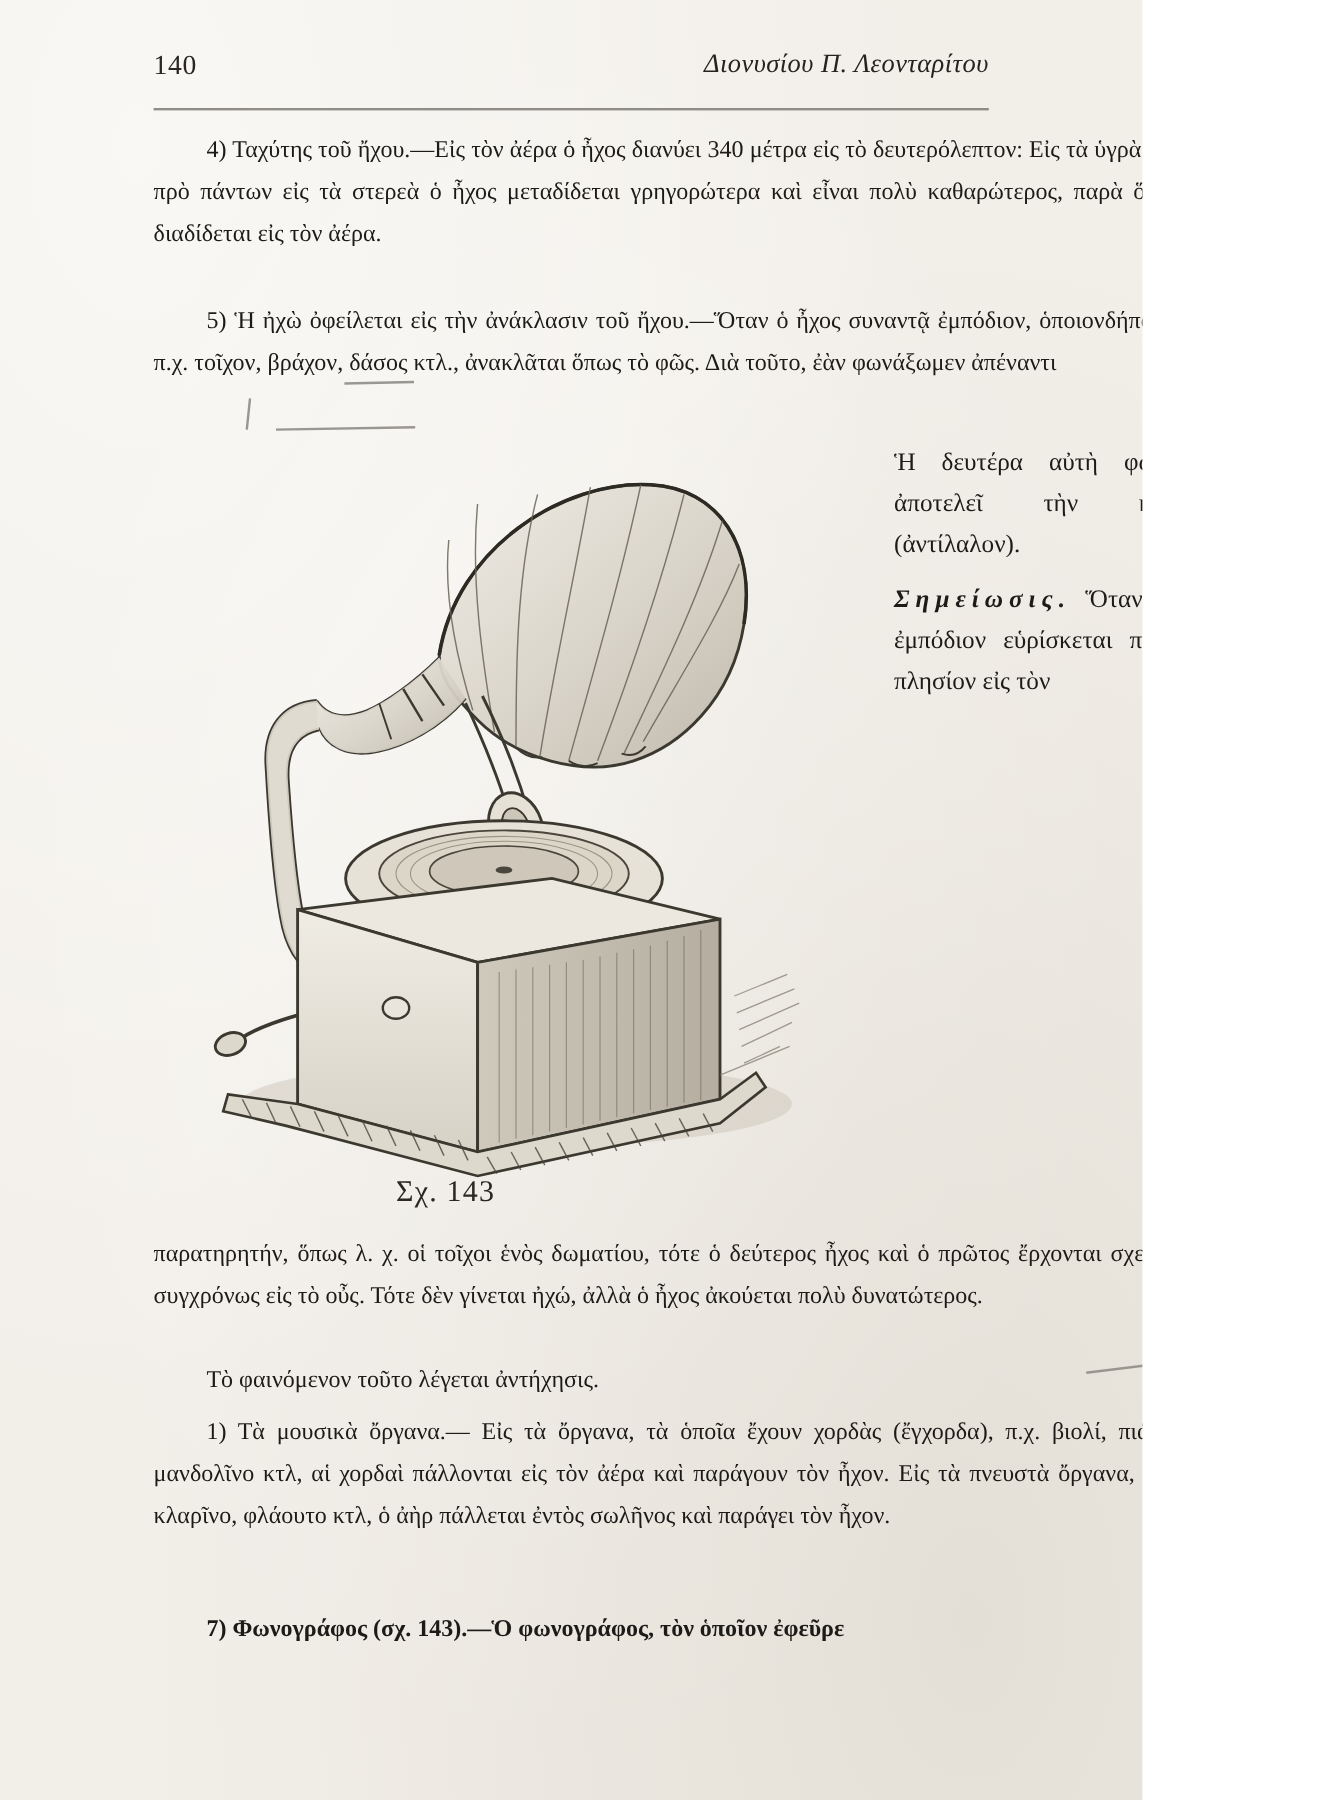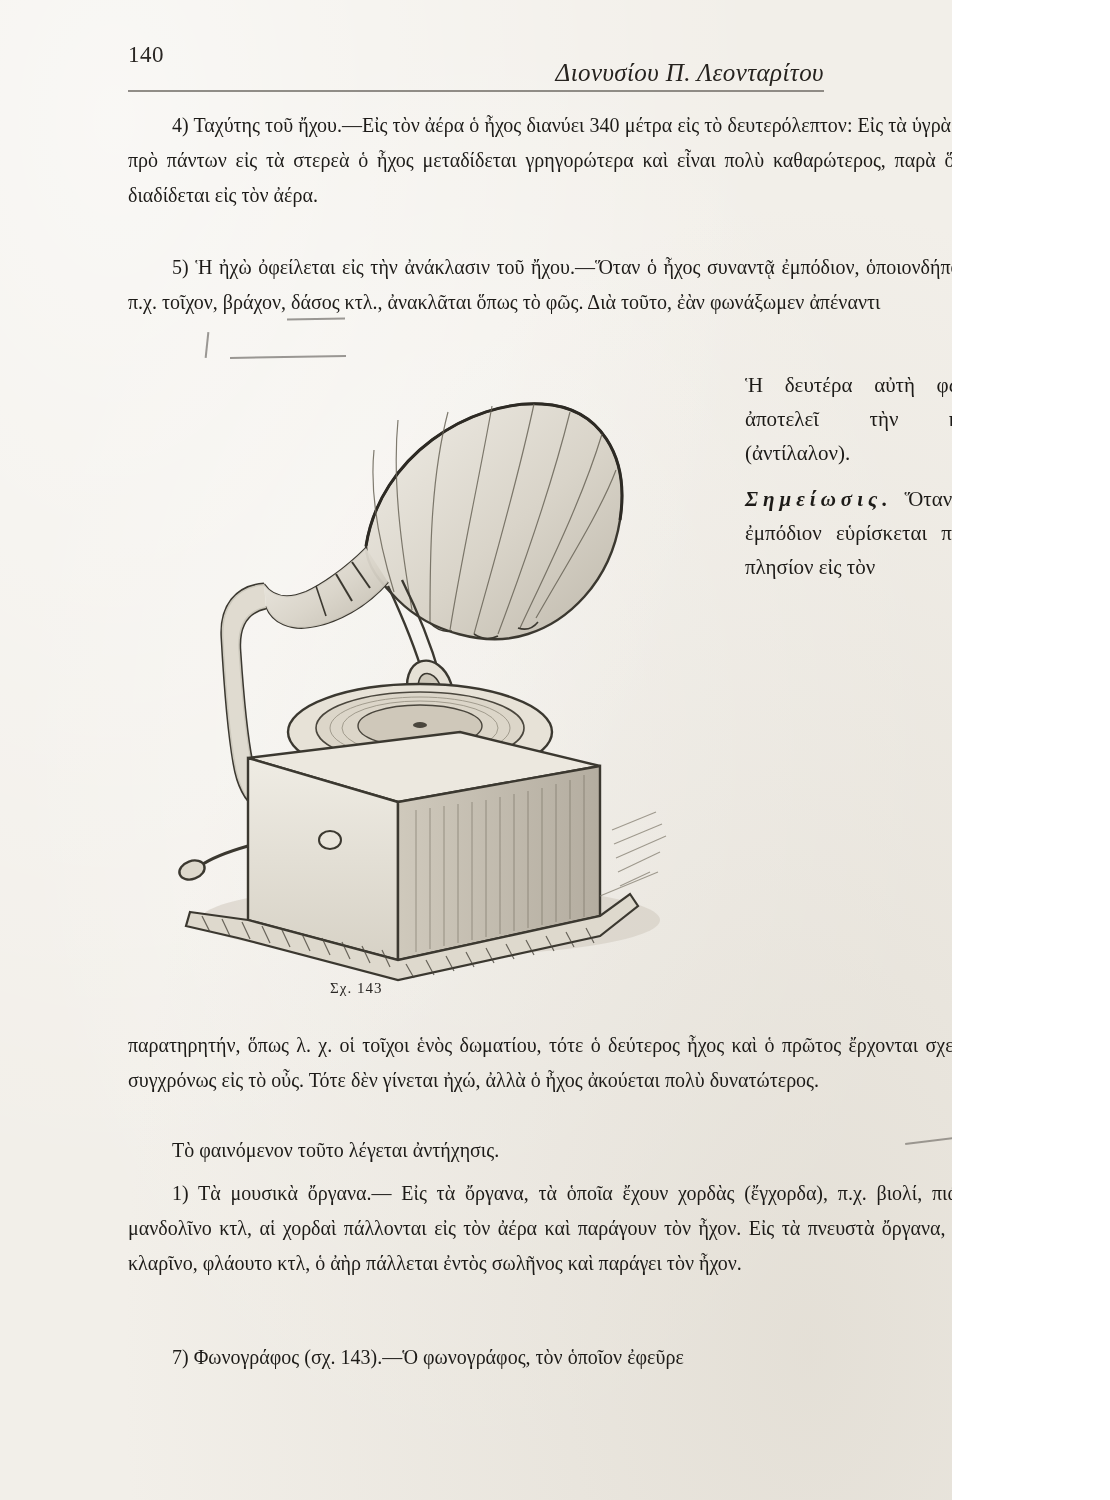--- a/index.html
+++ b/index.html
@@ -47,24 +47,23 @@
     top: 2px;
     font-size: 23px;
     letter-spacing: 0.5px;
     color: #2a2724;
   }
   .running-title {
     position: absolute;
     right: 0;
     top: 0;
     font-style: italic;
-    font-size: 25px;
+    font-size: 22px;
     color: #26231f;
     letter-spacing: 0.4px;
-    margin-top: 19px;
   }
   .rule {
     position: absolute;
     left: 128px;
     right: 128px;
     top: 90px;
     height: 2px;
     background: #6d6a63;
     opacity: 0.75;
   }
@@ -100,36 +99,36 @@
     text-align: justify;
   }
   .col-right p { margin: 0; }
   .col-right p + p { margin-top: 12px; }
   .spaced { letter-spacing: 5px; }
 
   
   #p-observer { top: 1028px; }
   #p-phenom   { top: 1133px; }
   #p-instr    { top: 1176px; }
-  #p-phono    { top: 1340px; }
+  #p-phono    { top: 1340px; font-weight: bold; }
 
   
   .figure {
     position: absolute;
     left: 130px;
     top: 360px;
     width: 600px;
     height: 660px;
   }
   .figure svg { display: block; }
   .fig-caption {
     position: absolute;
     left: 330px;
     top: 980px;
-    font-size: 15px;
+    font-size: 25px;
     letter-spacing: 1px;
     color: #2a2724;
   }
 
   
   .mark1, .mark2 {
     position: absolute;
     background: #3c3833;
     opacity: .5;
     height: 2px;

